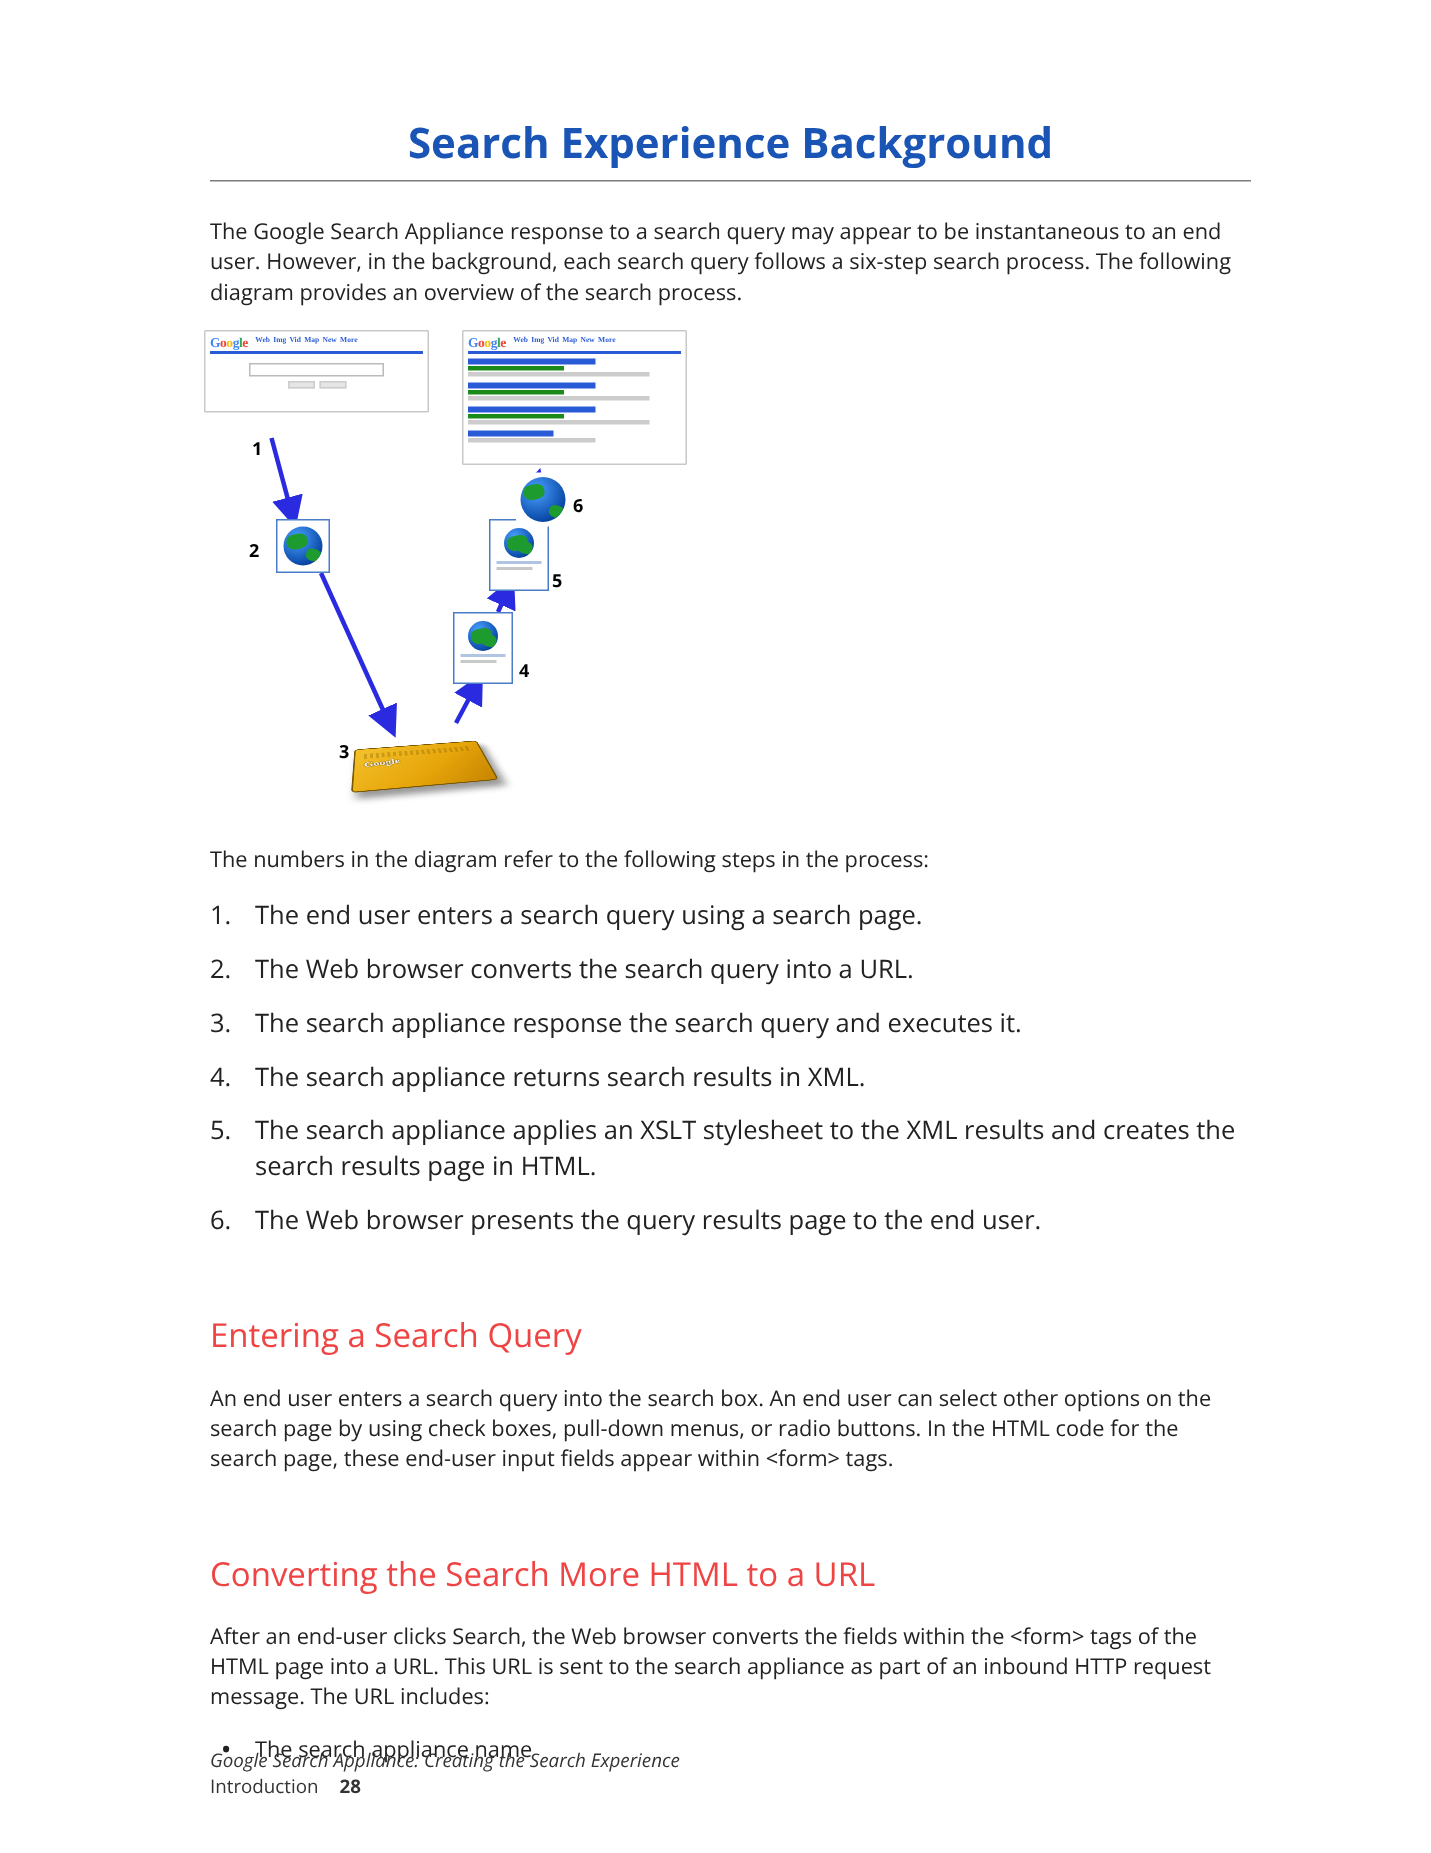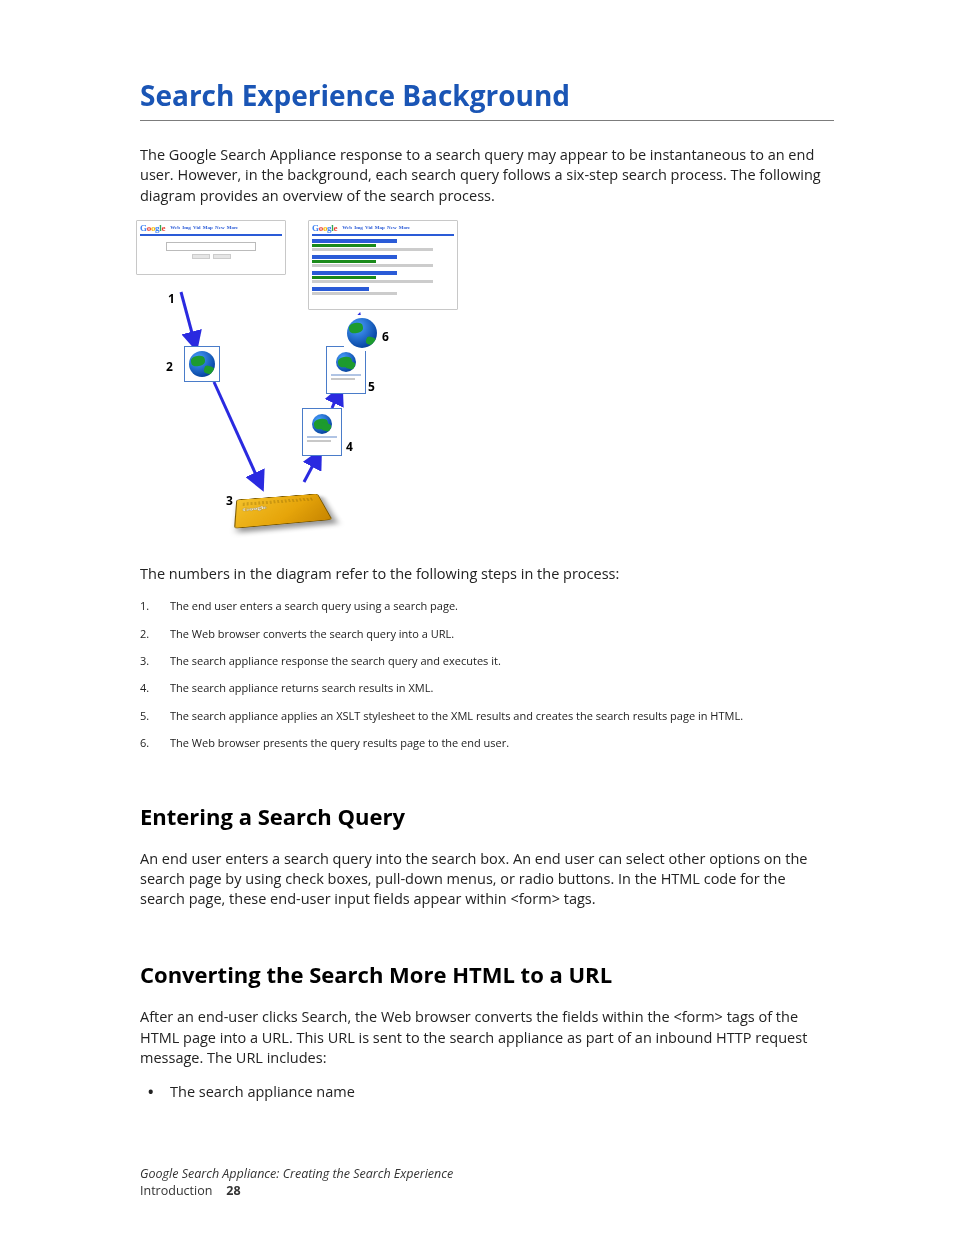--- a/index.html
+++ b/index.html
@@ -10,40 +10,41 @@
     position: relative;
     padding: 76px 120px 0 140px;
   }
   h1.mainhead {
     color: #1a55b5;
     font-size: 28px;
     font-weight: 700;
     border-bottom: 1px solid #7c7c7c;
     padding-bottom: 6px;
     margin-bottom: 24px;
+    text-align: center;
   }
   p.body {
     font-size: 14.5px;
     line-height: 1.4;
     margin-bottom: 14px;
     margin-top: 12px;
   }
   h2.subhead {
-    color: #000000;
+    color: #ef4444;
     font-size: 22px;
-    font-weight: 700;
+    font-weight: 400;
     margin-top: 50px;
     margin-bottom: 18px;
   }
   ol.steps {
     list-style: none;
     padding: 0;
     margin: 0 0 20px 0;
     counter-reset: step;
-    font-size: 11px;
+    font-size: 17px;
     line-height: 1.4;
   }
   ol.steps li {
     counter-increment: step;
     padding-left: 30px;
     position: relative;
     margin-bottom: 12px;
   }
   ol.steps li::before {
     content: counter(step) ".";

